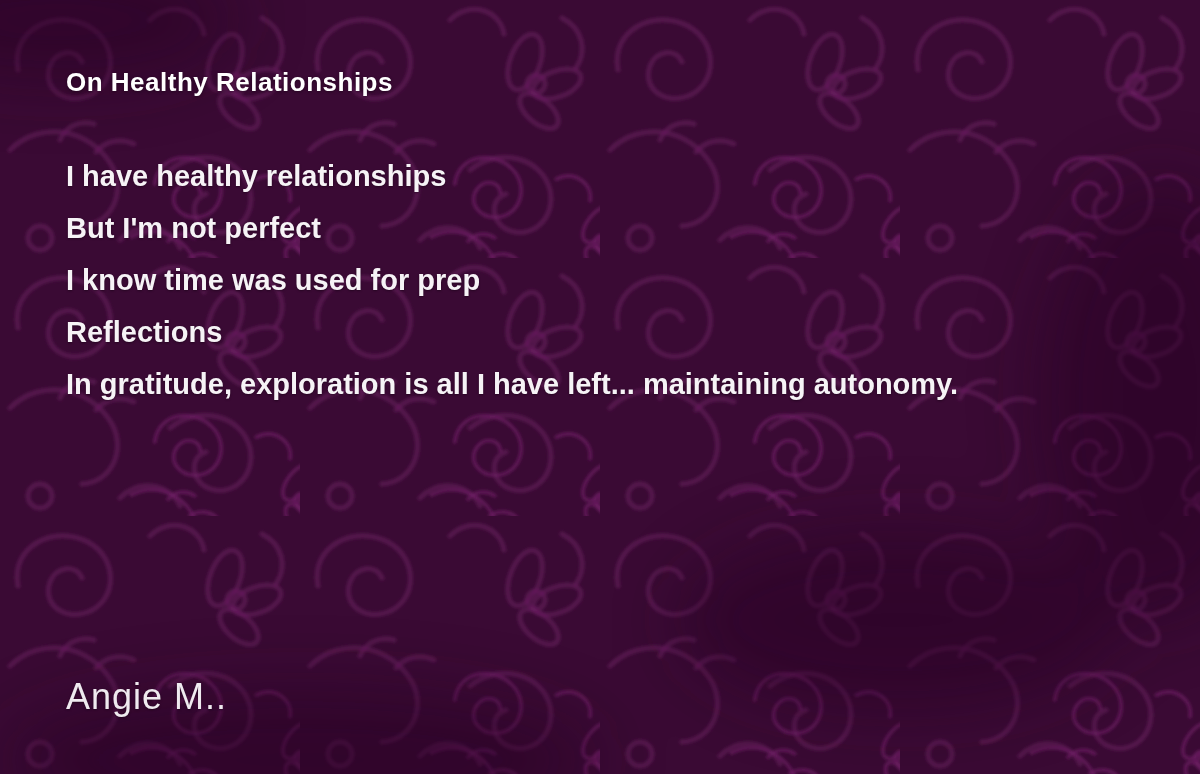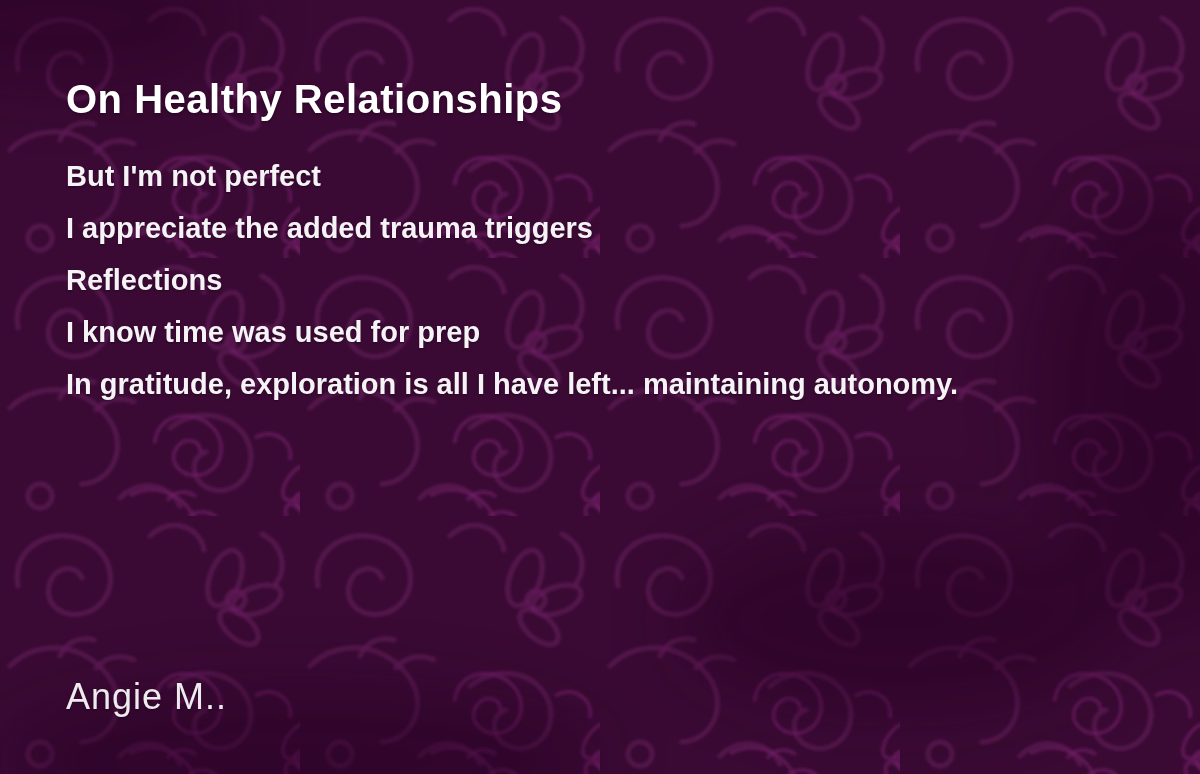--- a/index.html
+++ b/index.html
@@ -8,21 +8,21 @@
     font-family: "Liberation Sans", "DejaVu Sans", sans-serif;
   }
   .canvas {
     position: relative; width: 1200px; height: 774px;
     background: #3a0a34; overflow: hidden;
   }
   .bg { position: absolute; left: 0; top: 0; width: 1200px; height: 774px; display: block; }
   .content { position: absolute; left: 0; top: 0; width: 1200px; height: 774px; }
   .title {
     position: absolute; left: 66px; top: 50px;
-    font-size: 40px; font-weight: bold; color: #ffffff;
+    font-size: 26px; font-weight: bold; color: #ffffff;
     letter-spacing: 0.5px;
     text-shadow: 0 1px 3px rgba(20,0,18,0.55);
     white-space: nowrap;
   }
   .lines { position: absolute; left: 66px; top: 150px; }
   .line {
     height: 52px; display: flex; align-items: center;
     font-size: 29px; font-weight: bold; color: #f6f3f6;
     text-shadow: 0 1px 2px rgba(20,0,18,0.5);
     white-space: nowrap;
@@ -79,22 +79,22 @@
       <ellipse cx="1160" cy="400" rx="120" ry="220" fill="#270622"></ellipse>
       <ellipse cx="300" cy="760" rx="300" ry="70" fill="#270622"></ellipse>
       <ellipse cx="900" cy="620" rx="220" ry="90" fill="#270622"></ellipse>
     </g>
   </svg>
 
   <div class="content">
     <h1 class="title">On Healthy Relationships</h1>
 
     <div class="lines">
+      <div class="line">I have healthy relationships</div>
       <div class="line">But I'm not perfect</div>
-      <div class="line">I appreciate the added trauma triggers</div>
+      <div class="line">I know time was used for prep</div>
       <div class="line">Reflections</div>
-      <div class="line">I know time was used for prep</div>
       <div class="line">In gratitude, exploration is all I have left... maintaining autonomy.</div>
     </div>
 
     <div class="author">Angie M..</div>
   </div>
 </div>
 
 </body></html>

